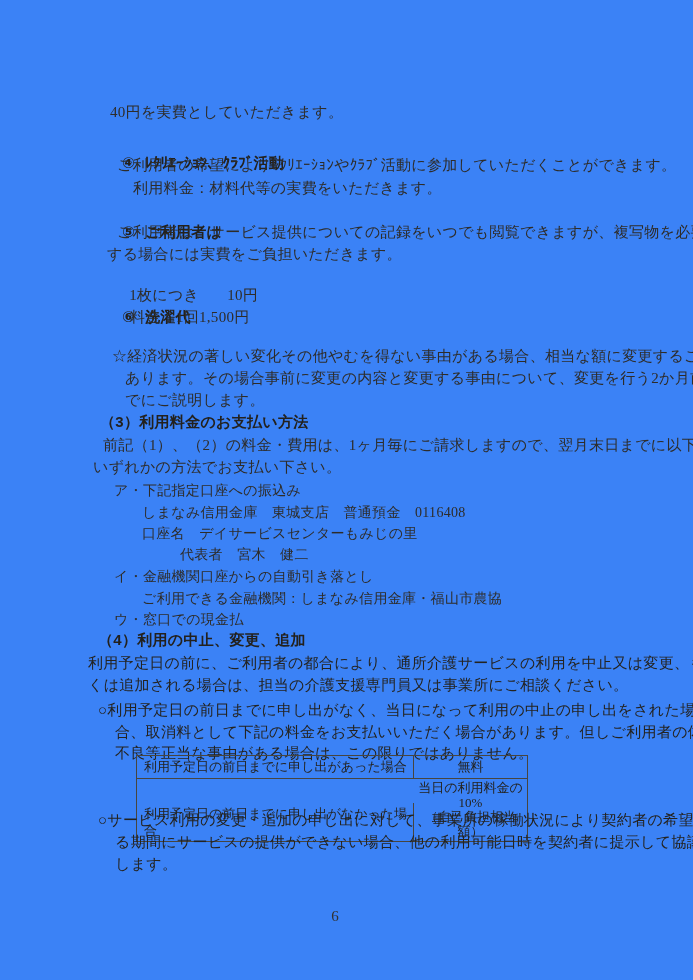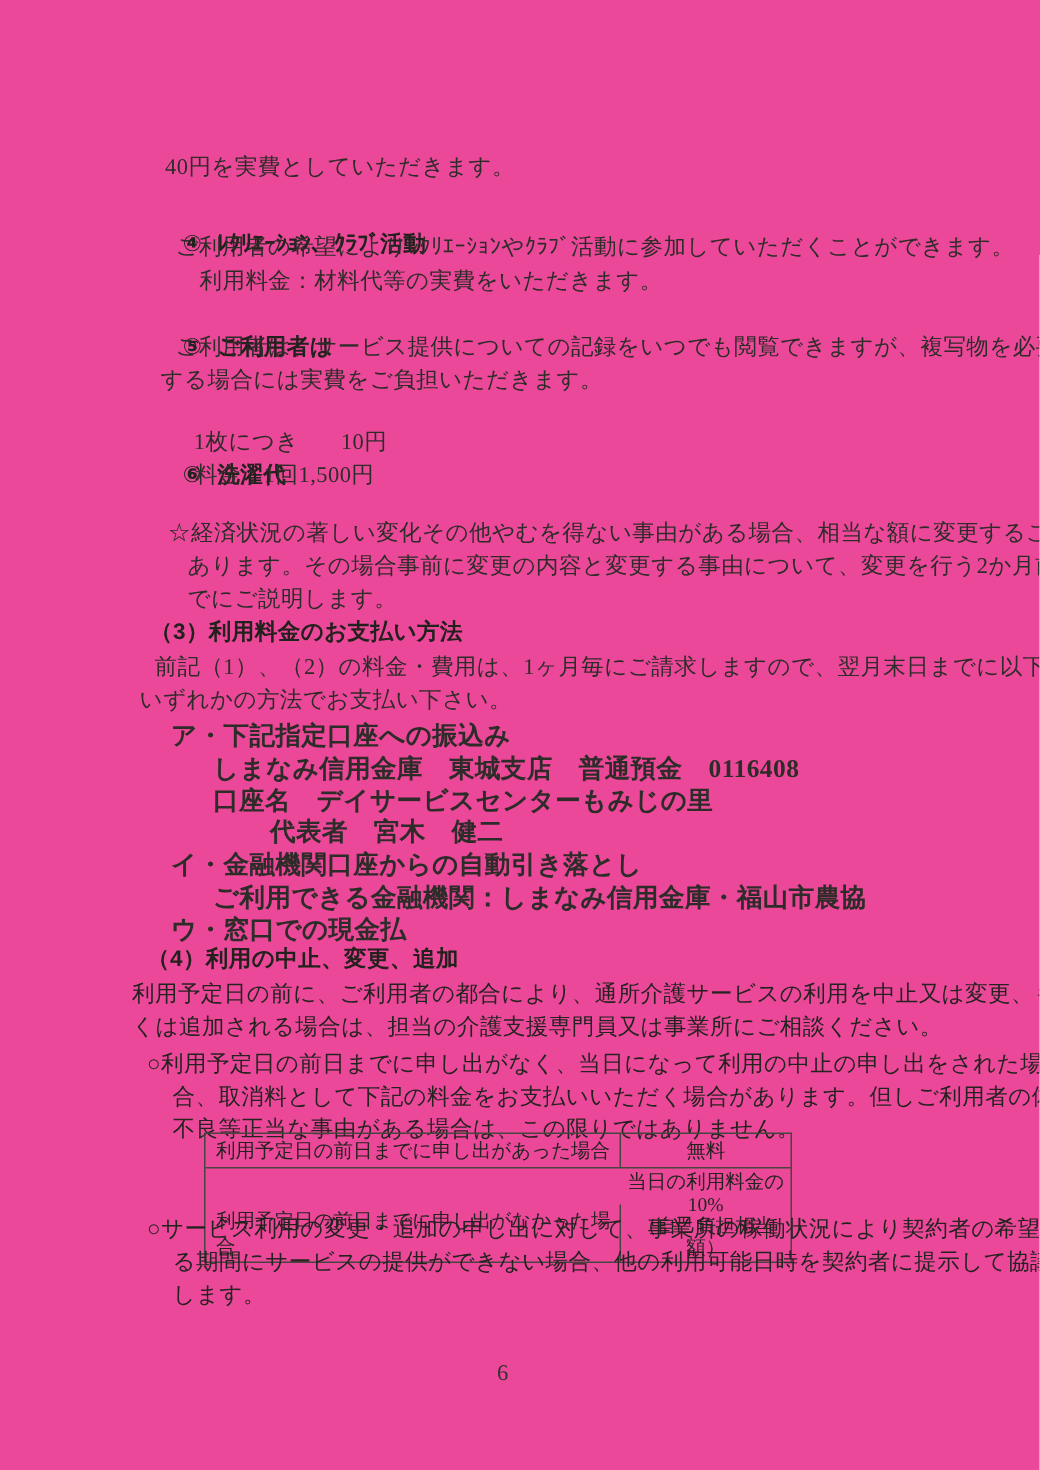--- a/index.html
+++ b/index.html
@@ -5,37 +5,37 @@
   html, body {
     margin: 0;
     padding: 0;
     background: #e8e8e8;
   }
   .page {
     position: relative;
     width: 693px;
     height: 980px;
     margin: 0 auto;
-    background: #ec4899;
+    background: #3b82f6;
     overflow: hidden;
     color: #2e2c29;
     font-family: "Liberation Serif", "DejaVu Serif", serif;
   }
   .blk {
     position: absolute;
     white-space: pre;
     font-size: 15px;
     line-height: 22px;
     letter-spacing: 0.3px;
   }
   .serif { font-family: "Liberation Serif", "DejaVu Serif", serif; }
   .sans  { font-family: "Liberation Sans", "DejaVu Sans", sans-serif; color: #242320; }
   .bold  { font-weight: bold; color: #23211d; }
   .h-num { display: inline-block; margin-right: 10px; }
-  .small-list { font-size: 17px; line-height: 21px; font-weight: bold; }
+  .small-list { font-size: 14px; line-height: 21px; }
   .hang { text-indent: -17px; }
   .indent1 { text-indent: 10px; }
   .gap-price { display: inline-block; margin-left: 28px; }
   
   .ctable {
     position: absolute;
     left: 136px;
     top: 755px;
     width: 392px;
     border: 1.4px solid #47453f;

